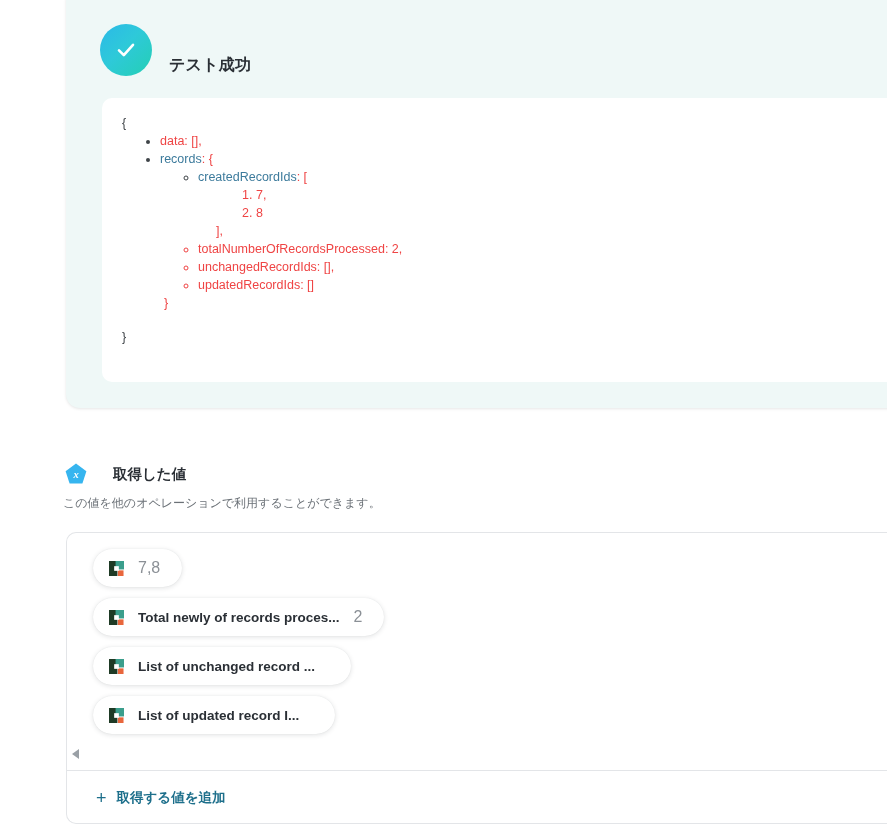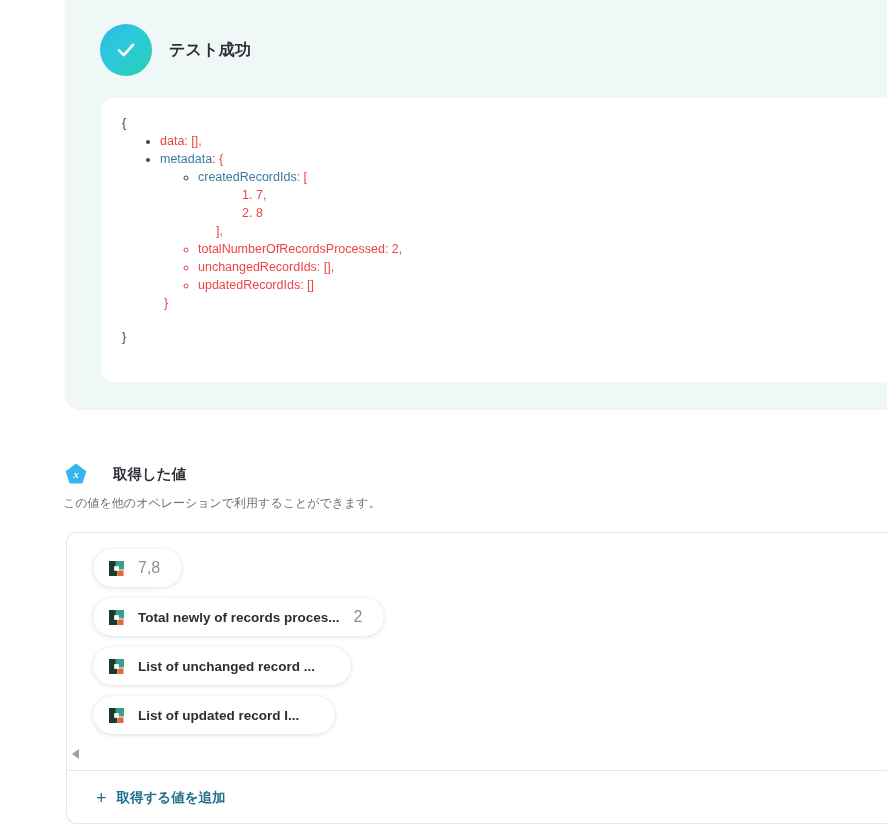--- a/index.html
+++ b/index.html
@@ -18,21 +18,21 @@
     left: 66px; top: -14px;
     width: 860px;               
     height: 422px;
     background: #eff8f7;
     border-radius: 14px;
     box-shadow: 0 1px 3px rgba(0,0,0,0.10);
   }
   .result-header {
     position: absolute;
     left: 34px; top: 38px;
-    display: flex; align-items: center; gap: 17px;
+    display: flex; align-items: flex-end; gap: 17px;
   }
   .check-circle {
     width: 52px; height: 52px; border-radius: 50%;
     background: linear-gradient(135deg, #2bb9e8 0%, #2ec9d9 45%, #24cfb4 100%);
     display: flex; align-items: center; justify-content: center;
     flex: 0 0 auto;
   }
   .check-circle svg { display:block; }
   .result-title {
     font-size: 16px;
@@ -184,21 +184,21 @@
     <div class="json-card">
       <div class="json-body">
 
         <div class="json-line brace">{</div>
 
         <ul class="json-list">
           <li>
             <span class="k-dark">data: [],</span>
           </li>
           <li>
-            <span class="k-blue">metadata</span><span class="k-dark">: {</span>
+            <span class="k-blue">records</span><span class="k-dark">: {</span>
 
             <ul>
               <li>
                 <span class="k-blue">createdRecordIds</span><span class="k-dark">: [</span>
                 <ol>
                   <li class="k-dark">7,</li>
                   <li class="k-dark">8</li>
                 </ol>
                 <div class="k-dark" style="padding-left:18px">],</div>
               </li>

